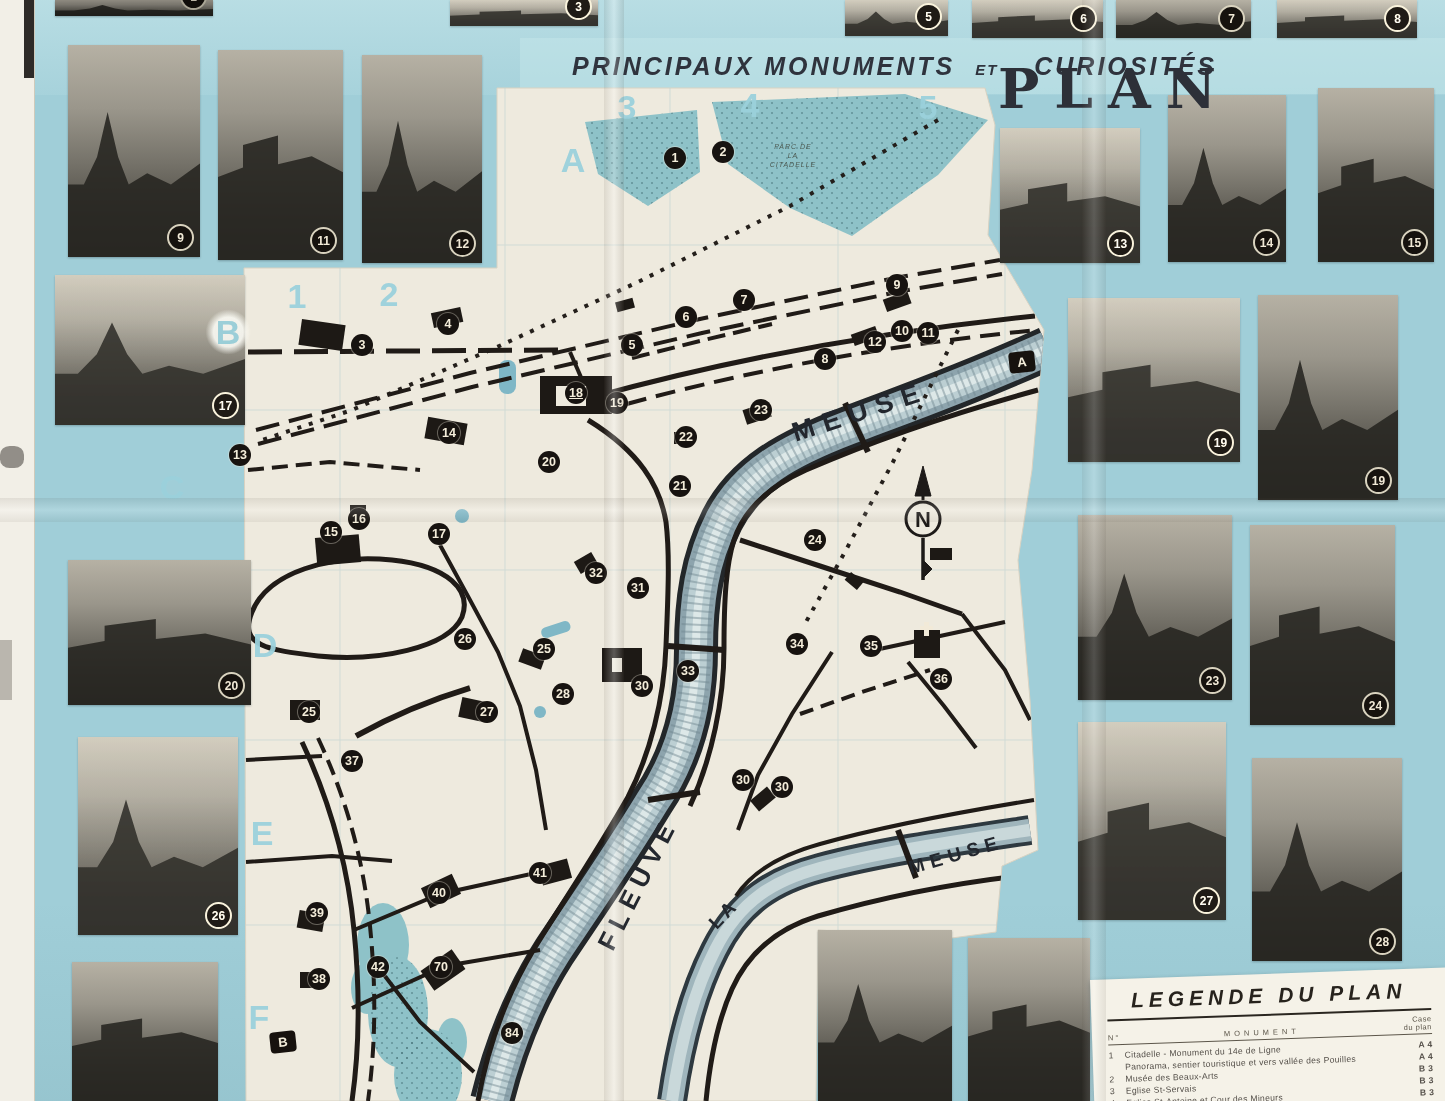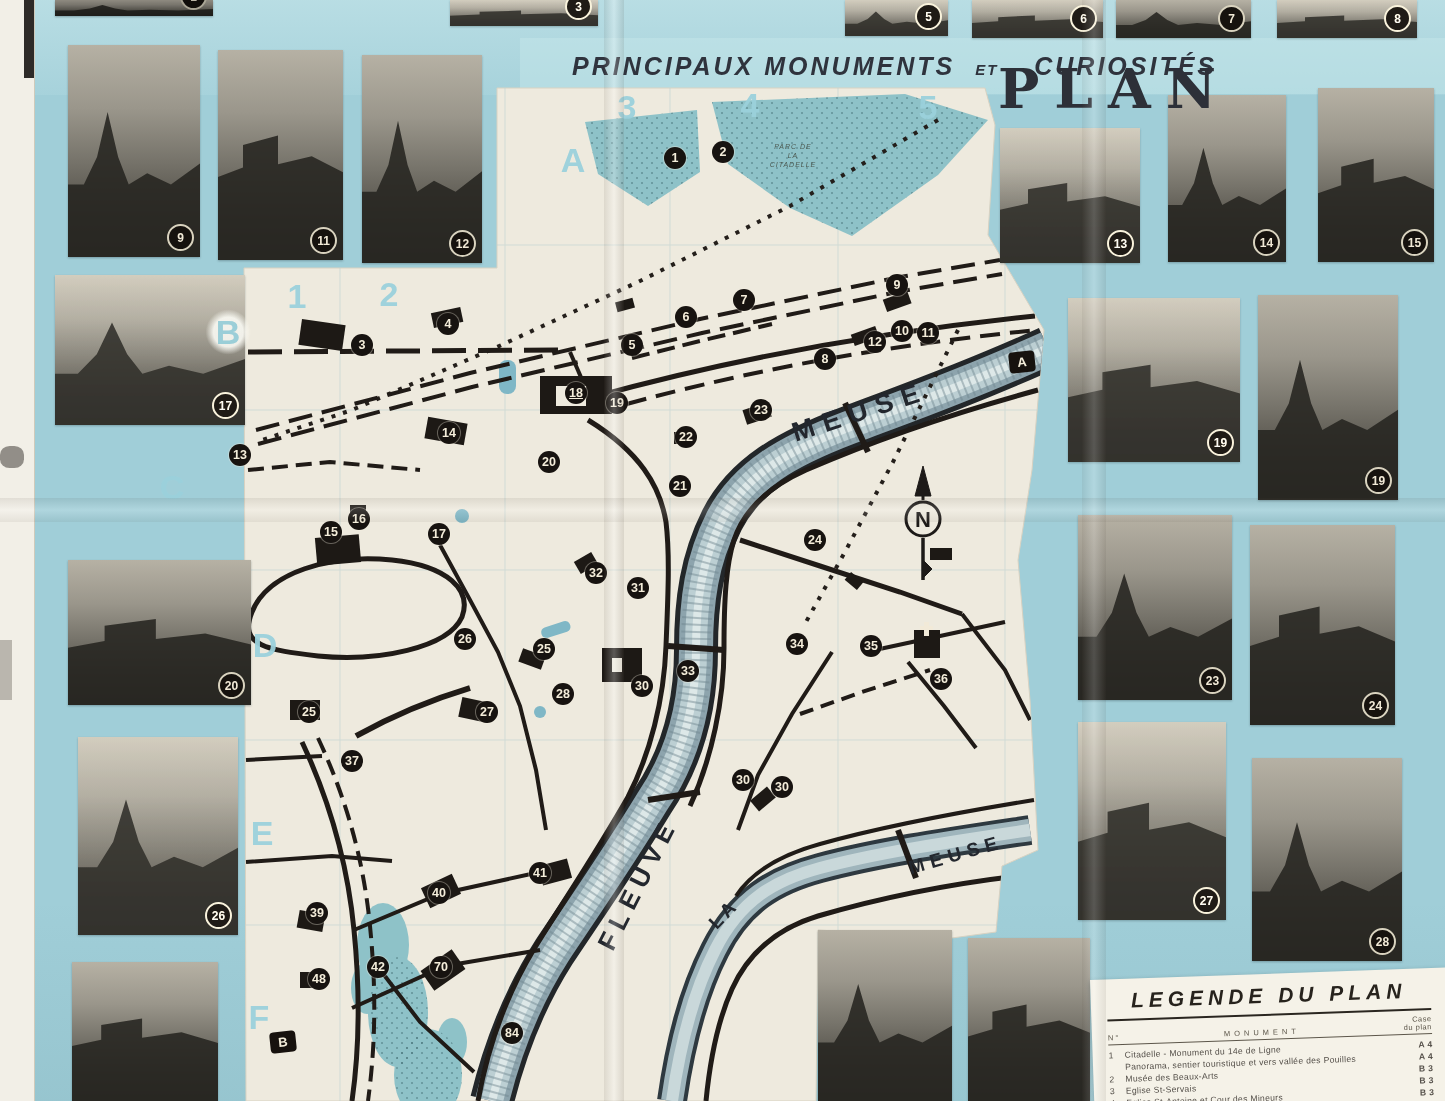--- a/index.html
+++ b/index.html
@@ -343,21 +343,21 @@
       <div class="mbadge" style="left: 642px; top: 686px;">30</div>
       <div class="mbadge" style="left: 743px; top: 780px;">30</div>
       <div class="mbadge" style="left: 782px; top: 787px;">30</div>
       <div class="mbadge" style="left: 638px; top: 588px;">31</div>
       <div class="mbadge" style="left: 596px; top: 562px; margin-top: 11px;">32</div>
       <div class="mbadge" style="left: 688px; top: 671px;">33</div>
       <div class="mbadge" style="left: 797px; top: 644px;">34</div>
       <div class="mbadge" style="left: 871px; top: 646px;">35</div>
       <div class="mbadge" style="left: 941px; top: 679px;">36</div>
       <div class="mbadge" style="left: 352px; top: 761px;">37</div>
-      <div class="mbadge" style="left: 319px; top: 979px;">48</div>
+      <div class="mbadge" style="left: 319px; top: 979px;">38</div>
       <div class="mbadge" style="left: 317px; top: 913px;">39</div>
       <div class="mbadge" style="left: 439px; top: 893px;">40</div>
       <div class="mbadge" style="left: 540px; top: 873px;">41</div>
       <div class="mbadge" style="left: 378px; top: 967px;">42</div>
       <div class="mbadge" style="left: 441px; top: 967px;">70</div>
       <div class="mbadge" style="left: 512px; top: 1033px;">84</div>
       <div class="glabel" style="left: 297px; top: 296px;">1</div>
       <div class="glabel" style="left: 389px; top: 294px;">2</div>
       <div class="glabel" style="left: 627px; top: 107px;">3</div>
       <div class="glabel" style="left: 750px; top: 105px;">4</div>

